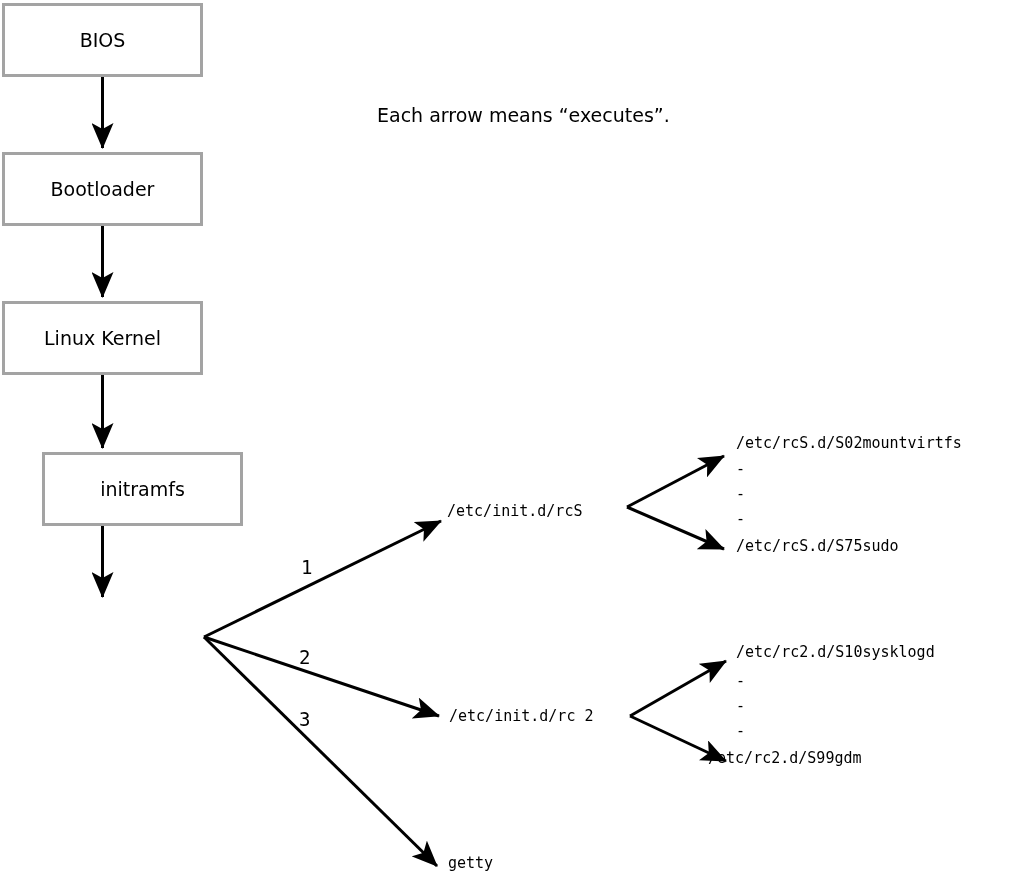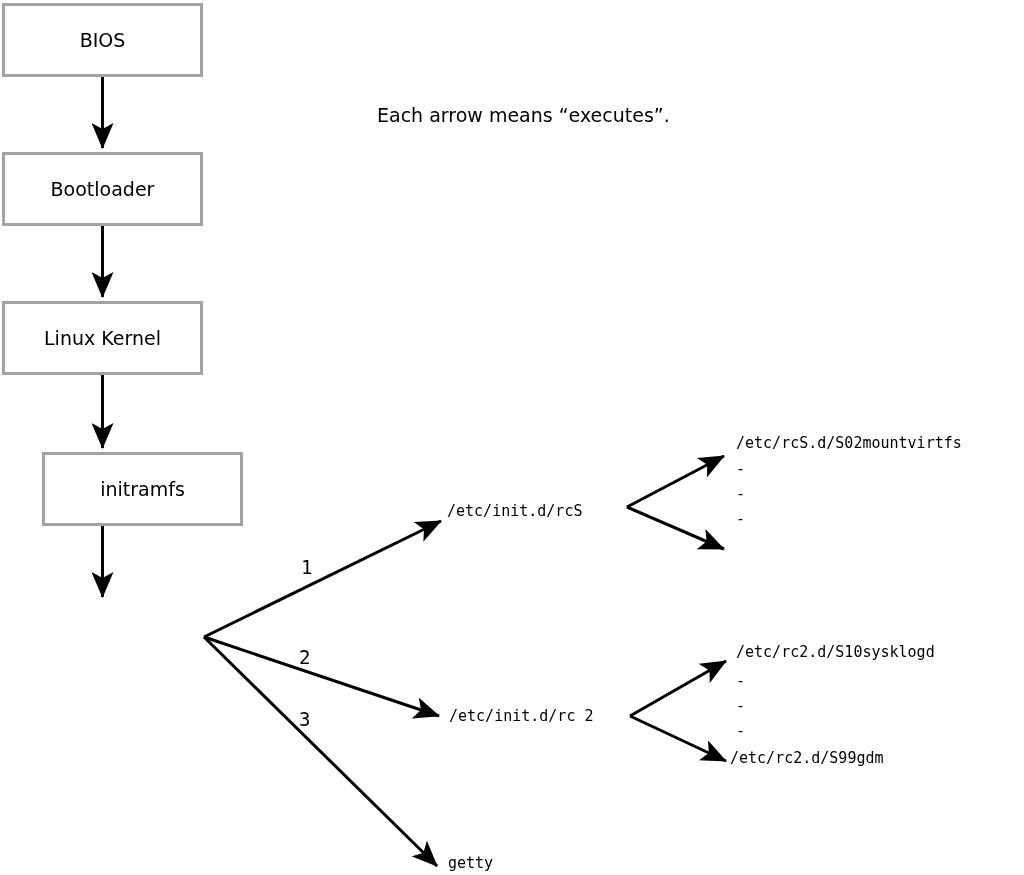--- a/index.html
+++ b/index.html
@@ -89,20 +89,21 @@
   <div class="lbl num" style="left:299px; top:719px;">3</div>
 
   <div class="lbl mono" style="left:447px; top:511px;">/etc/init.d/rcS</div>
   <div class="lbl mono" style="left:449px; top:716px;">/etc/init.d/rc 2</div>
   <div class="lbl mono" style="left:448px; top:863px;">getty</div>
 
   <div class="lbl mono" style="left:736px; top:443px;">/etc/rcS.d/S02mountvirtfs</div>
   <div class="lbl mono" style="left:736px; top:469px;">-</div>
   <div class="lbl mono" style="left:736px; top:494px;">-</div>
   <div class="lbl mono" style="left:736px; top:519px;">-</div>
+  <div class="lbl mono" style="left:736px; top:546px;">/etc/rcS.d/S75sudo</div>
 
   <div class="lbl mono" style="left:736px; top:652px;">/etc/rc2.d/S10sysklogd</div>
   <div class="lbl mono" style="left:736px; top:681px;">-</div>
   <div class="lbl mono" style="left:736px; top:706px;">-</div>
   <div class="lbl mono" style="left:736px; top:731px;">-</div>
-  <div class="lbl mono" style="left:730px; top:758px;">/etc/rc2.d/S99gdm</div>
+  <div class="lbl mono" style="left:708px; top:758px;">/etc/rc2.d/S99gdm</div>
 
 </div>
 
 </body></html>

